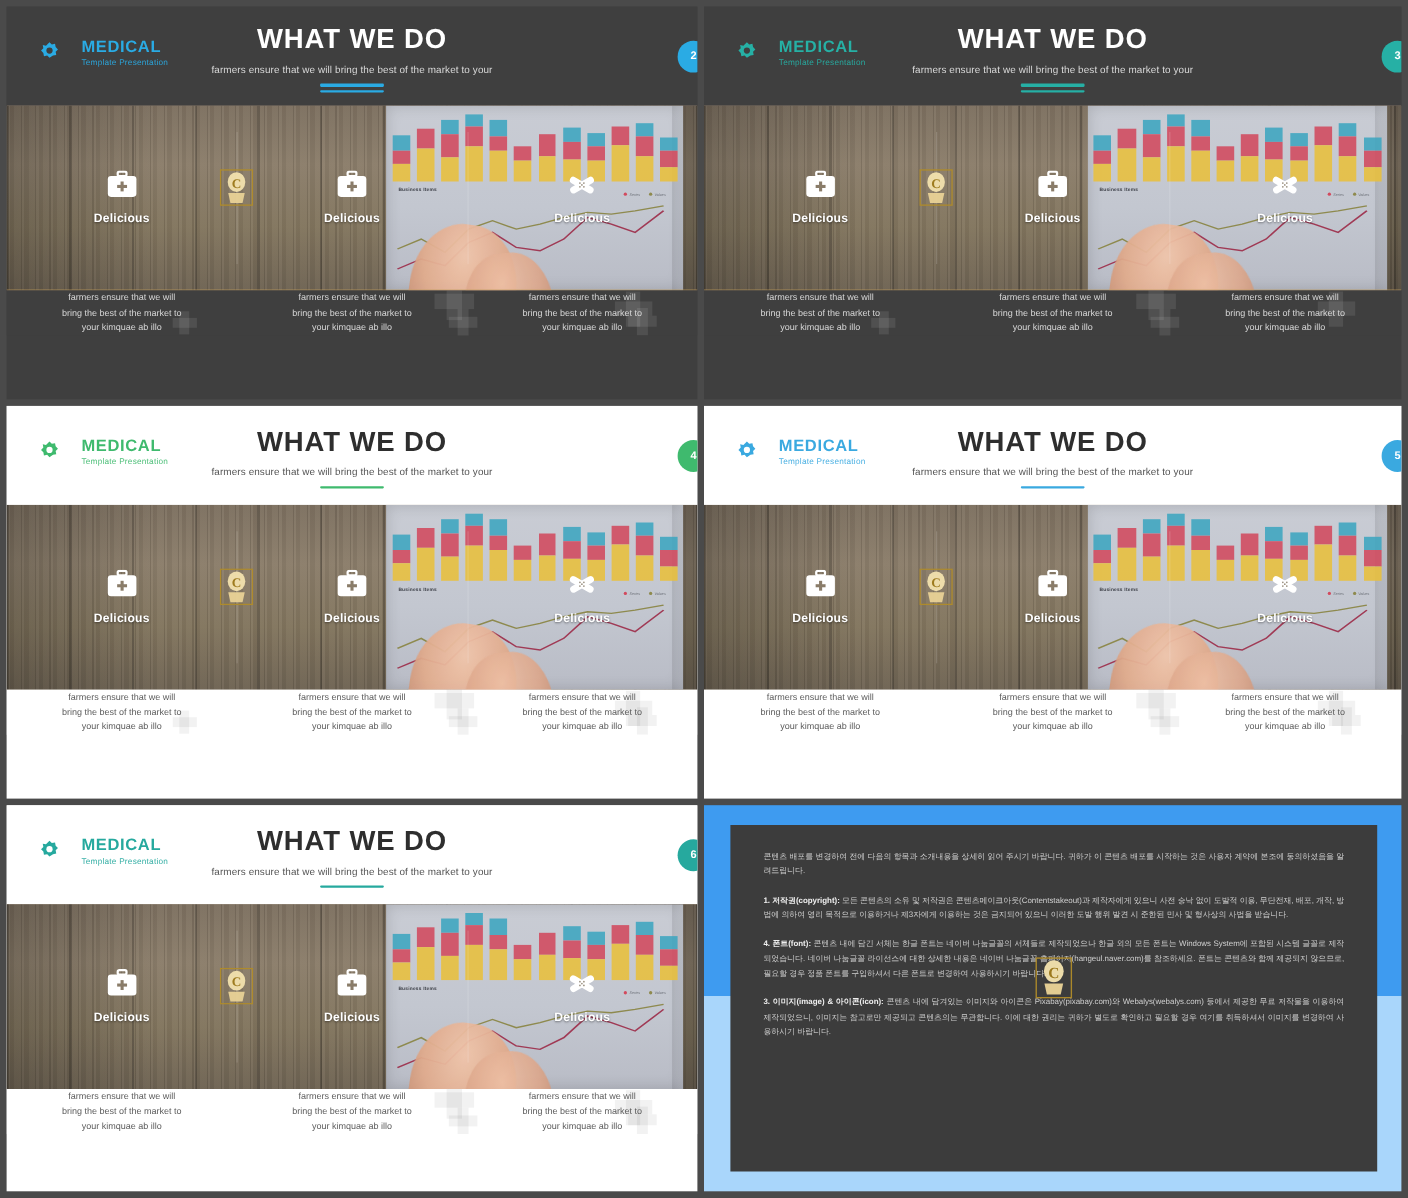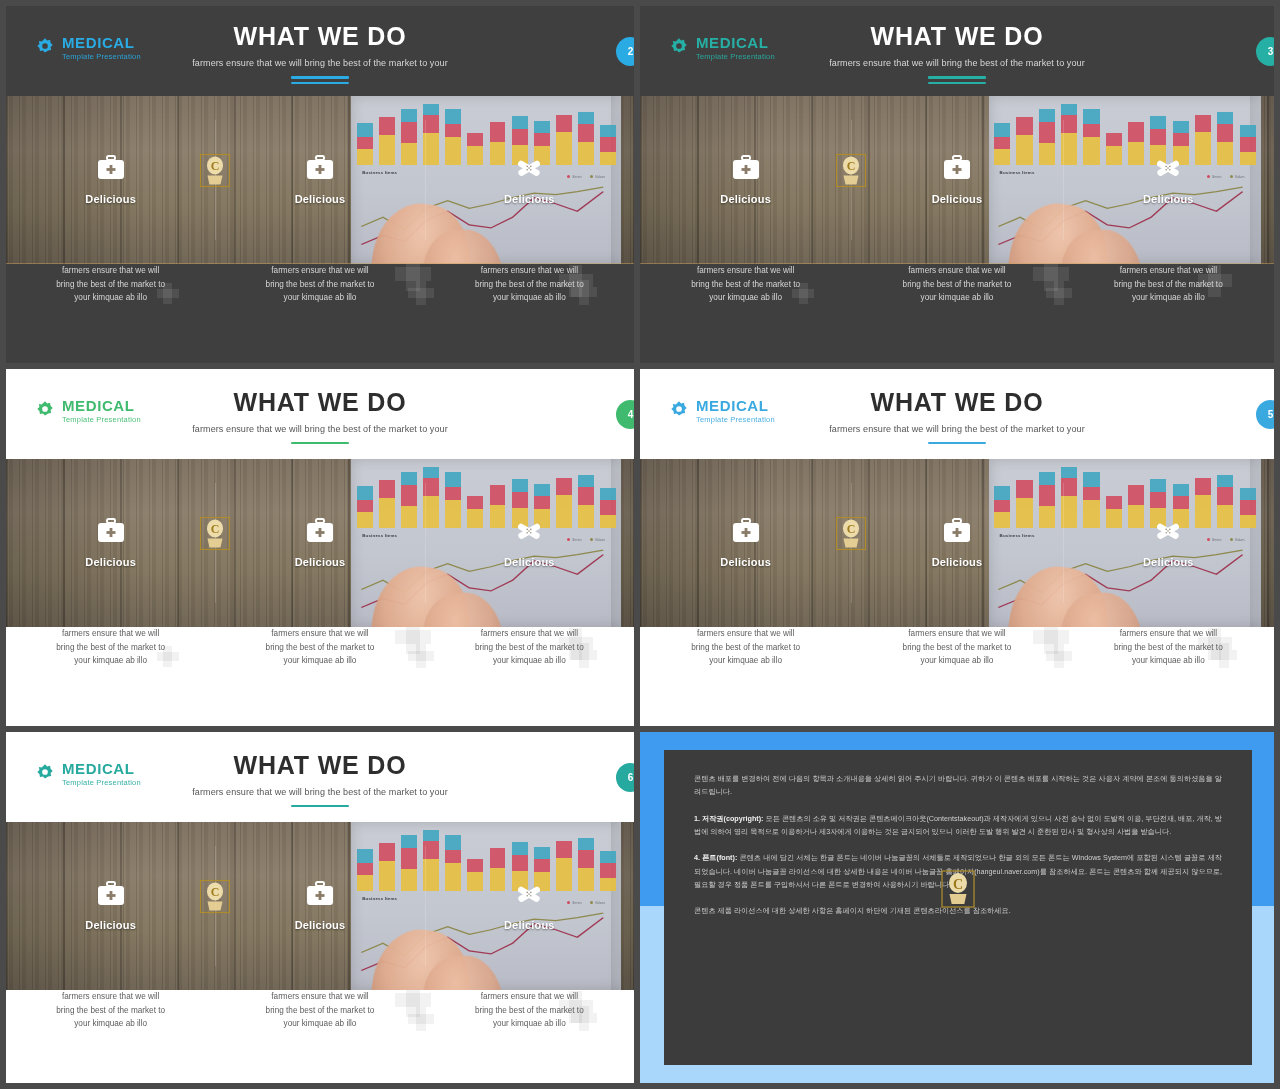--- a/index.html
+++ b/index.html
@@ -33,21 +33,21 @@
   .hdr {
     position:relative;
     height:90px;
     display:flex; align-items:center;
     overflow:visible;
   }
   .slide.dark .hdr { background:#3f3f3f; }
   .slide.light .hdr { background:#ffffff; }
 
   
-  .logo { position:absolute; left:28px; top:28px; display:flex; align-items:flex-start; gap:6px; }
+  .logo { position:absolute; left:28px; top:28px; display:flex; align-items:flex-start; gap:18px; }
   .logo-mark { width:22px; height:22px; flex:none; margin-top:1px; }
   .logo-text { line-height:1; padding-top:1px; }
   .logo-title {
     font-size:15px; font-weight:bold; letter-spacing:.6px;
   }
   .logo-sub {
     font-size:7.5px; margin-top:3px; letter-spacing:.2px; opacity:.92;
   }
 
   
@@ -1145,21 +1145,21 @@
     </div>
   </div>
 
   <div class="cell right row3">
     <div class="cr-wrap">
       <div class="cr-frame"></div>
       <div class="cr-panel">
         <div class="cr-p">콘텐츠 배포를 변경하여 전에 다음의 항목과 소개내용을 상세히 읽어 주시기 바랍니다. 귀하가 이 콘텐츠 배포를 시작하는 것은 사용자 계약에 본조에 동의하셨음을 알려드립니다.</div>
         <div class="cr-p"><b>1. 저작권(copyright):</b> <span>모든 콘텐츠의 소유 및 저작권은 콘텐츠메이크아웃(Contentstakeout)과 제작자에게 있으니 사전 승낙 없이 도발적 이용, 무단전재, 배포, 개작, 방법에 의하여 영리 목적으로 이용하거나 제3자에게 이용하는 것은 금지되어 있으니 이러한 도발 행위 발견 시 준한된 민사 및 형사상의 사법을 받습니다.</span></div>
         <div class="cr-p"><b>4. 폰트(font):</b> <span>콘텐츠 내에 담긴 서체는 한글 폰트는 네이버 나눔글꼴의 서체들로 제작되었으나 한글 외의 모든 폰트는 Windows System에 포함된 시스템 글꼴로 제작되었습니다. 네이버 나눔글꼴 라이선스에 대한 상세한 내용은 네이버 나눔글꼴 홈페이지(hangeul.naver.com)를 참조하세요. 폰트는 콘텐츠와 함께 제공되지 않으므로, 필요할 경우 정품 폰트를 구입하셔서 다른 폰트로 변경하여 사용하시기 바랍니다.</span></div>
-        <div class="cr-p cr-last">콘텐츠 제품 라이선스에 대한 상세한 사항은 홈페이지 하단에 기재된 콘텐츠라이선스를 참조하세요.</div>
+        <div class="cr-p"><b>3. 이미지(image) &amp; 아이콘(icon):</b> <span>콘텐츠 내에 담겨있는 이미지와 아이콘은 Pixabay(pixabay.com)와 Webalys(webalys.com) 등에서 제공한 무료 저작물을 이용하여 제작되었으니, 이미지는 참고로만 제공되고 콘텐츠의는 무관합니다. 이에 대한 권리는 귀하가 별도로 확인하고 필요할 경우 여기를 취득하셔서 이미지를 변경하여 사용하시기 바랍니다.</span></div>
         <div class="cr-mark">
           <svg viewBox="0 0 34 38">
               <rect x="1" y="1" width="32" height="36" fill="none" stroke="#b08c2a" stroke-width="1.3"></rect>
               <ellipse cx="17" cy="13" rx="9" ry="10" fill="#f3e2ae"></ellipse>
               <path d="M8.5 24h17l-2.2 10h-12.6z" fill="#e9d296"></path>
               <text x="17" y="19" font-size="14" font-weight="bold" fill="#a07c1c" text-anchor="middle" font-family="Liberation Serif, serif">C</text>
             </svg>
         </div>
       </div>
     </div>

